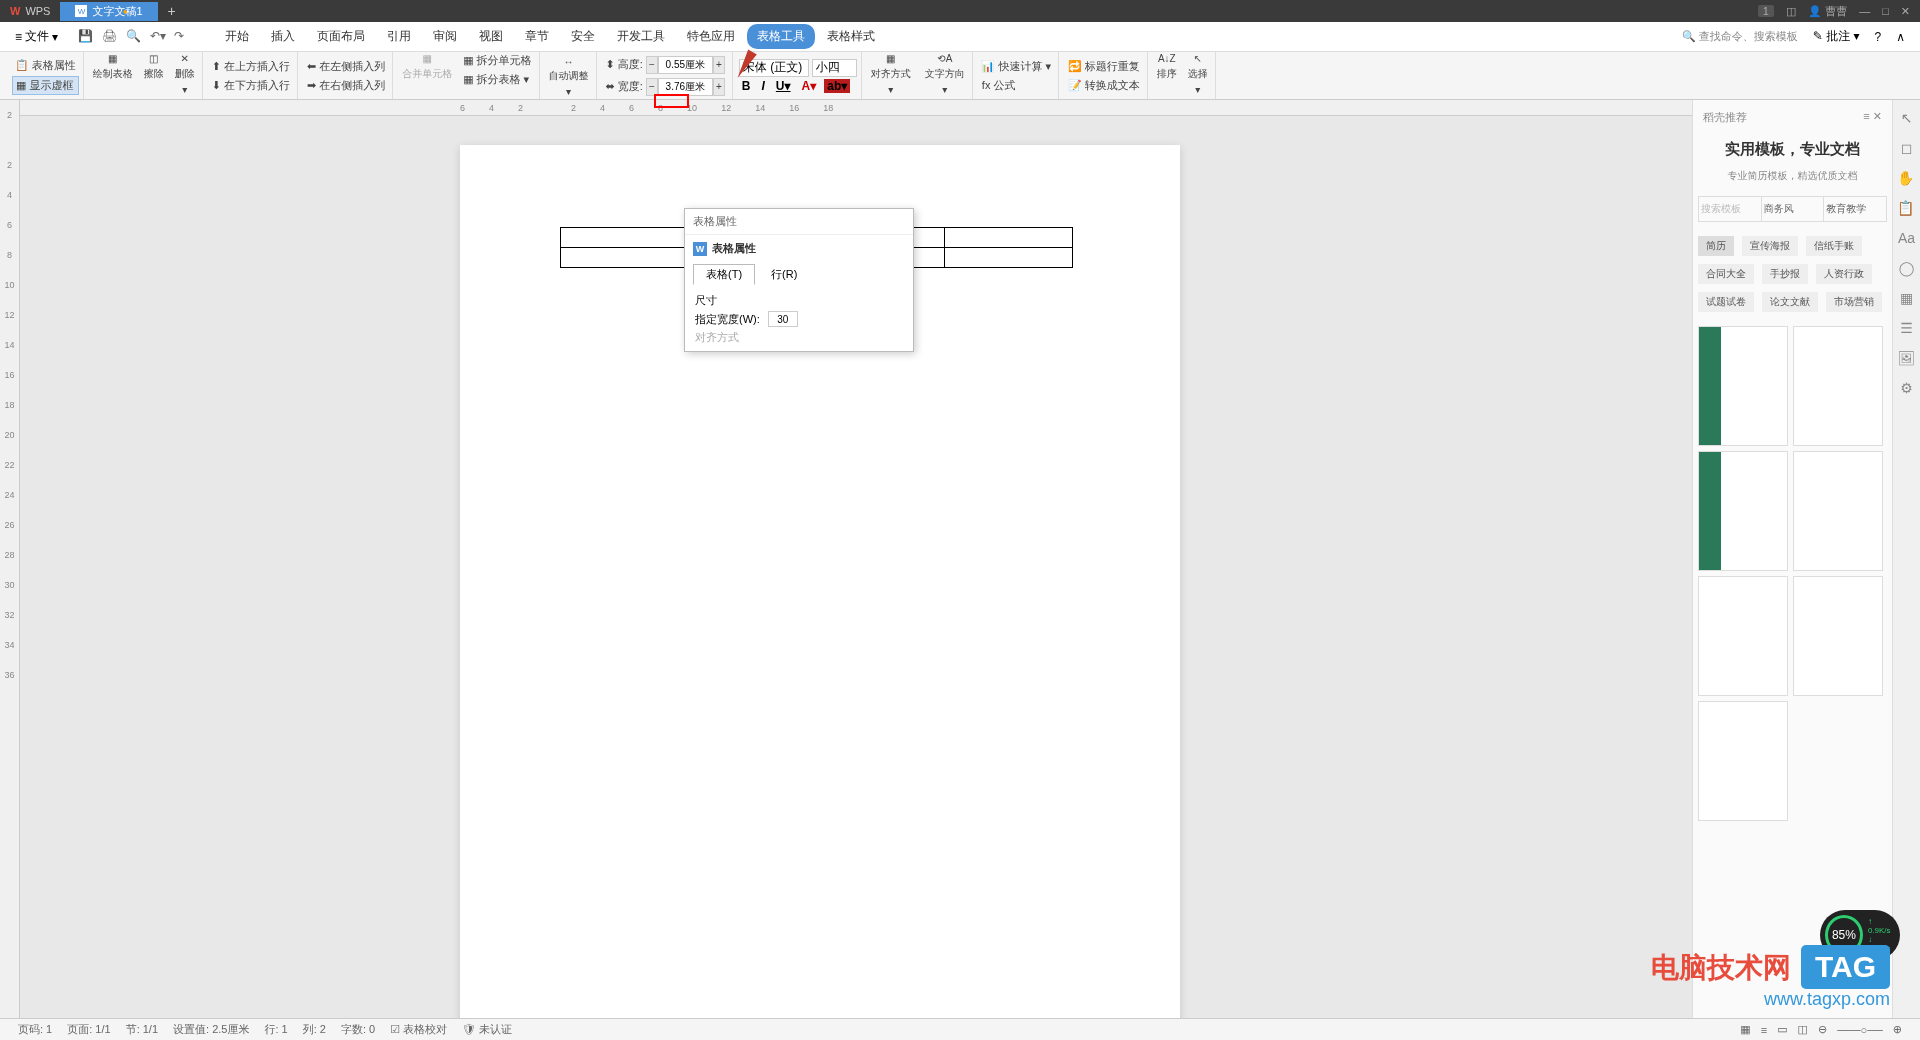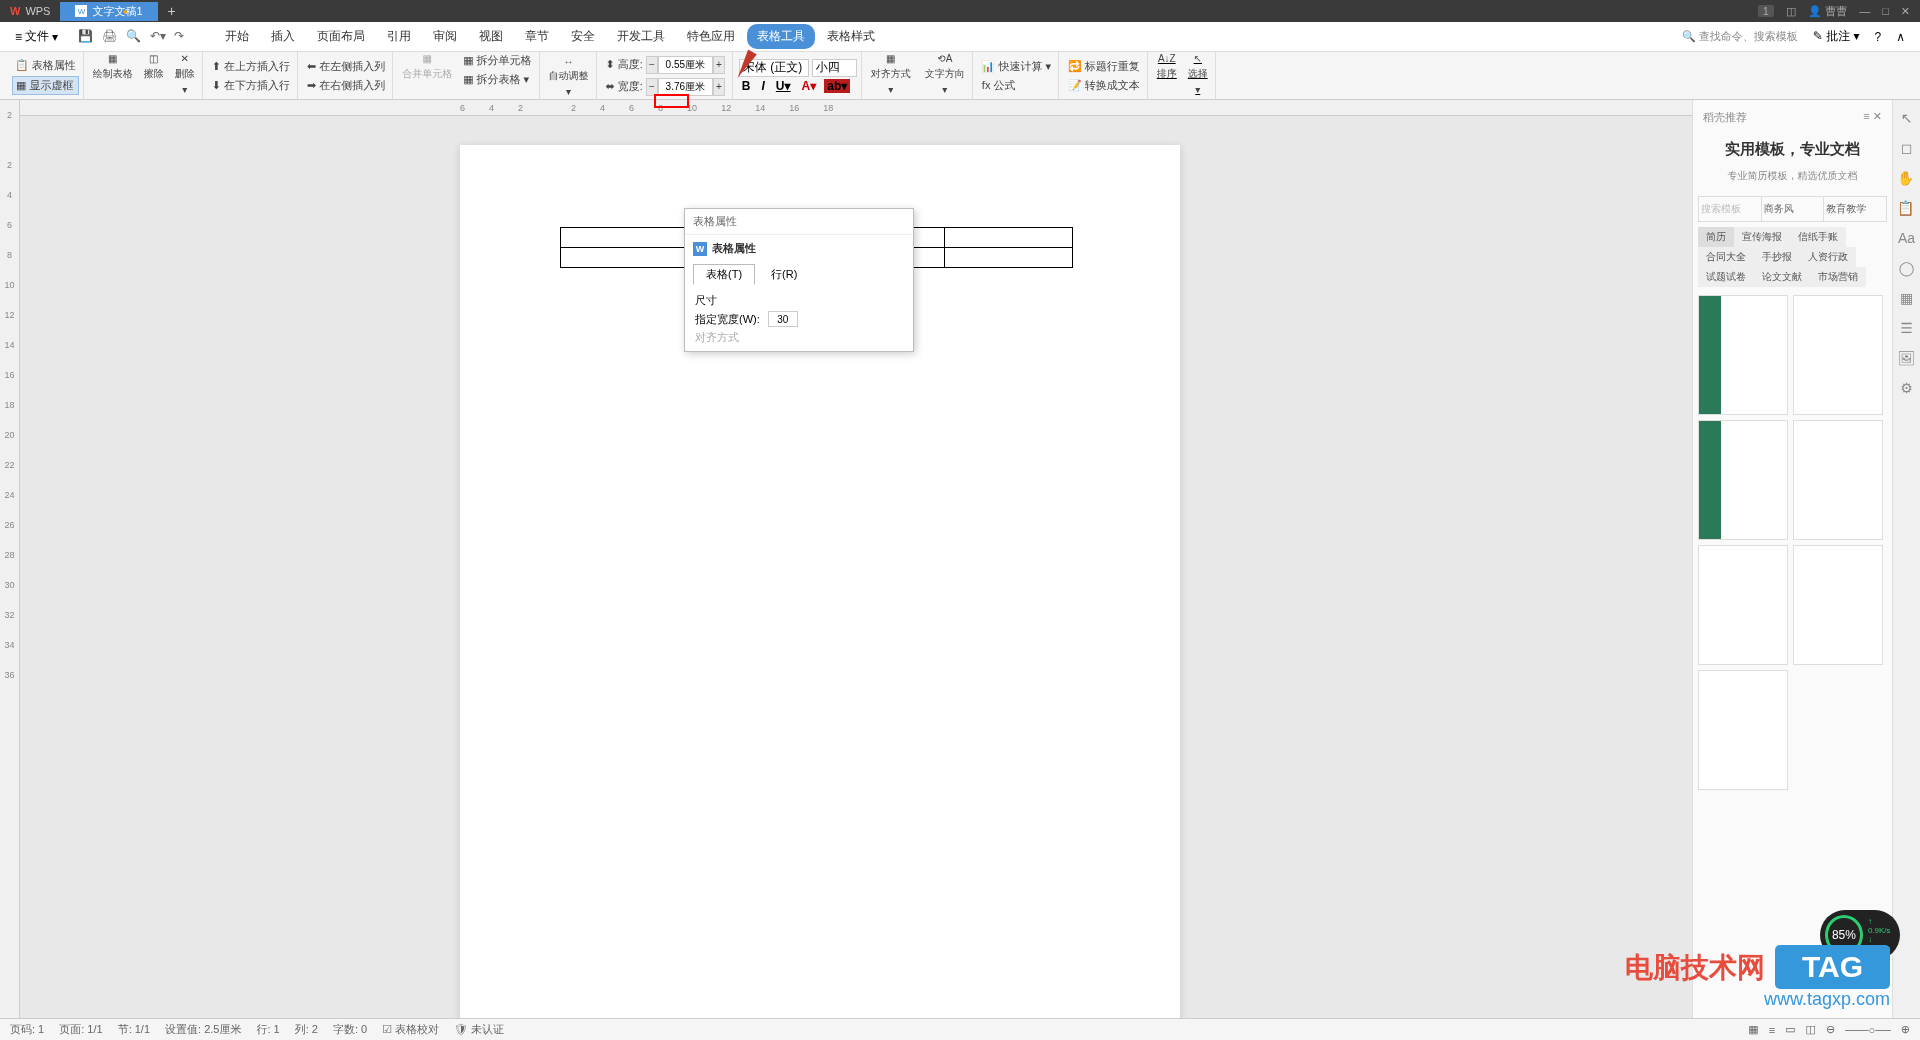--- a/index.html
+++ b/index.html
@@ -62,38 +62,38 @@
 .popover-row input { width: 30px; height: 16px; border: 1px solid #ccc; font-size: 10px; text-align: center; }
 .popover-desc { position: absolute; left: 788px; top: 140px; font-size: 11px; color: #666; width: 100px; z-index: 150; background: #fff; padding: 5px; }
 
 .side-panel { width: 200px; background: #fafafa; border-left: 1px solid #ddd; padding: 5px; font-size: 11px; }
 .side-title { padding: 5px; color: #888; display: flex; justify-content: space-between; }
 .side-header { text-align: center; font-size: 15px; font-weight: bold; padding: 10px; color: #333; }
 .side-sub { text-align: center; color: #888; font-size: 10px; padding-bottom: 8px; }
 .side-tabs { display: flex; border: 1px solid #ddd; margin: 5px 0; font-size: 10px; }
 .side-tabs div { flex: 1; text-align: left; padding: 5px 2px; cursor: pointer; color: #666; }
 .side-tabs div:not(:last-child) { border-right: 1px solid #ddd; }
-.side-cats { display: flex; flex-wrap: wrap; gap: 0; margin: 5px 0; }
+.side-cats { display: flex; flex-wrap: wrap; gap: 8px; margin: 14px 0; }
 .side-cat { background: #eee; padding: 3px 8px; font-size: 10px; cursor: pointer; color: #555; }
 .side-cat.active { background: #ddd; }
 .template-grid { display: flex; flex-wrap: wrap; gap: 5px; margin-top: 8px; }
 .template { width: 90px; height: 120px; background: #fff; border: 1px solid #ddd; position: relative; }
 .template.green::before { content:''; position:absolute; left:0; top:0; width:25%; height:100%; background:#2a7a5a; }
 .template .recent-badge { position: absolute; bottom: 0; left: 0; background: #333; color: #fff; font-size: 9px; padding: 1px 4px; }
 
 .right-toolbar { width: 28px; background: #f0f0f0; border-left: 1px solid #ddd; display: flex; flex-direction: column; align-items: center; gap: 12px; padding-top: 10px; }
 .right-toolbar div { width: 18px; height: 18px; color: #888; cursor: pointer; font-size: 14px; text-align: center; }
 
-.statusbar { position: absolute; bottom: 0; left: 0; right: 0; height: 22px; background: #f5f5f5; border-top: 1px solid #ccc; display: flex; align-items: center; font-size: 11px; color: #666; padding: 0 10px; gap: 15px; }
+.statusbar { position: absolute; bottom: 0; left: 0; right: 0; height: 22px; background: #f5f5f5; border-top: 1px solid #ccc; display: flex; align-items: center; font-size: 11px; color: #666; padding: 0 18px; gap: 15px; }
 .statusbar-right { margin-left: auto; display: flex; align-items: center; gap: 10px; }
 
 .watermark { position: absolute; bottom: 30px; right: 30px; z-index: 300; text-align: right; }
 .watermark .cn { font-size: 28px; font-weight: bold; color: #e74c3c; }
 .watermark .url { font-size: 18px; color: #3498db; }
-.watermark .tag { display: inline-block; background: #3498db; color: #fff; font-size: 30px; font-weight: bold; padding: 5px 27px; border-radius: 5px; margin-left: 10px; }
+.watermark .tag { display: inline-block; background: #3498db; color: #fff; font-size: 30px; font-weight: bold; padding: 5px 14px; border-radius: 5px; margin-left: 10px; }
 
 .perf-widget { position: absolute; bottom: 80px; right: 20px; width: 80px; height: 50px; background: #222; border-radius: 25px; display: flex; align-items: center; padding: 5px; z-index: 250; }
 .perf-circle { width: 40px; height: 40px; border-radius: 50%; border: 3px solid #2ecc71; display: flex; align-items: center; justify-content: center; color: #fff; font-size: 12px; }
 .perf-stats { font-size: 8px; color: #2ecc71; margin-left: 5px; }
 </style>
 </head>
 <body>
 
 <div class="titlebar">
   <div class="wps-logo">
@@ -226,21 +226,21 @@
   <div class="ribbon-group">
     <div class="ribbon-btn">📊 <span>快速计算</span>▾</div>
     <div class="ribbon-btn">
         <span>fx 公式</span>
       </div>
   </div>
   <div class="ribbon-group">
     <div class="ribbon-btn">🔁 <span>标题行重复</span></div>
     <div class="ribbon-btn">📝 <span>转换成文本</span></div>
   </div>
-  <div class="ribbon-group" style="flex-direction:row;gap:5px;text-decoration:underline;">
+  <div class="ribbon-group" style="flex-direction:row;gap:5px;">
     <div class="ribbon-btn single">
         <span>A↓Z</span>
         <span>排序</span>
       </div>
     <div class="ribbon-btn single"><span>↖</span><span>选择</span>▾</div>
   </div>
 </div>
 
 <div class="red-arrow"></div>
 <div class="red-highlight red-box"></div>

